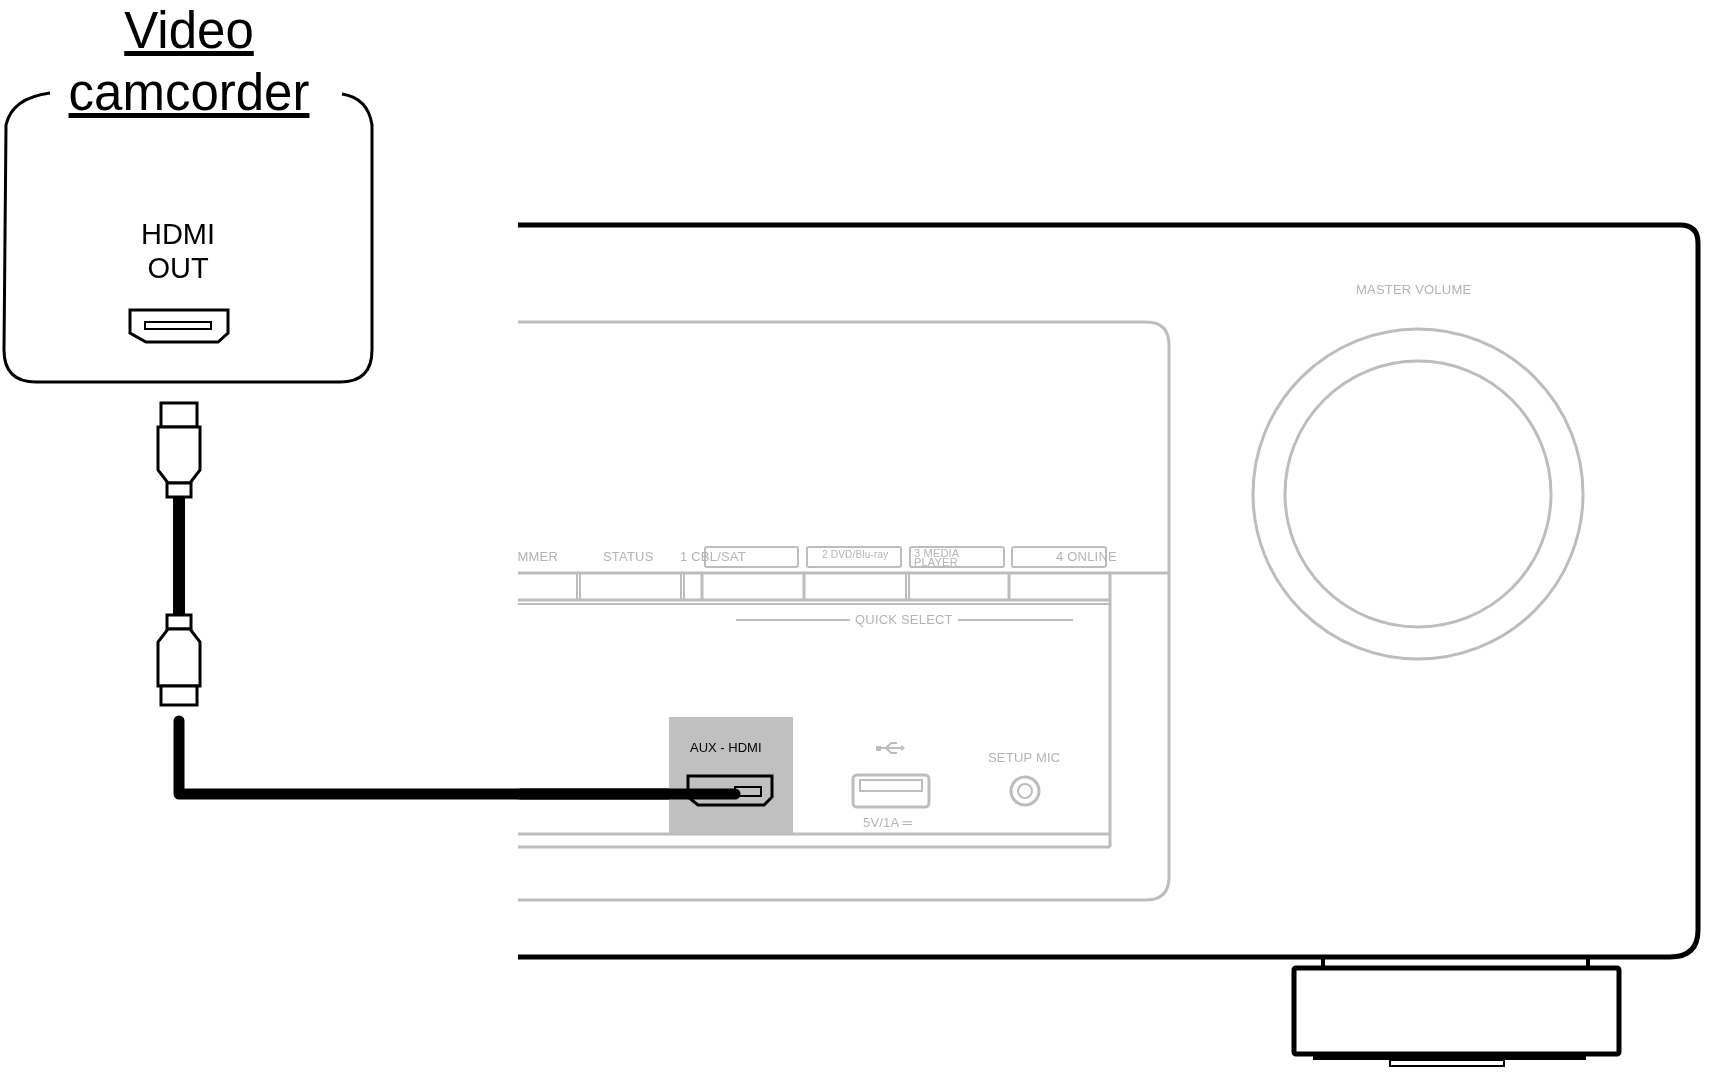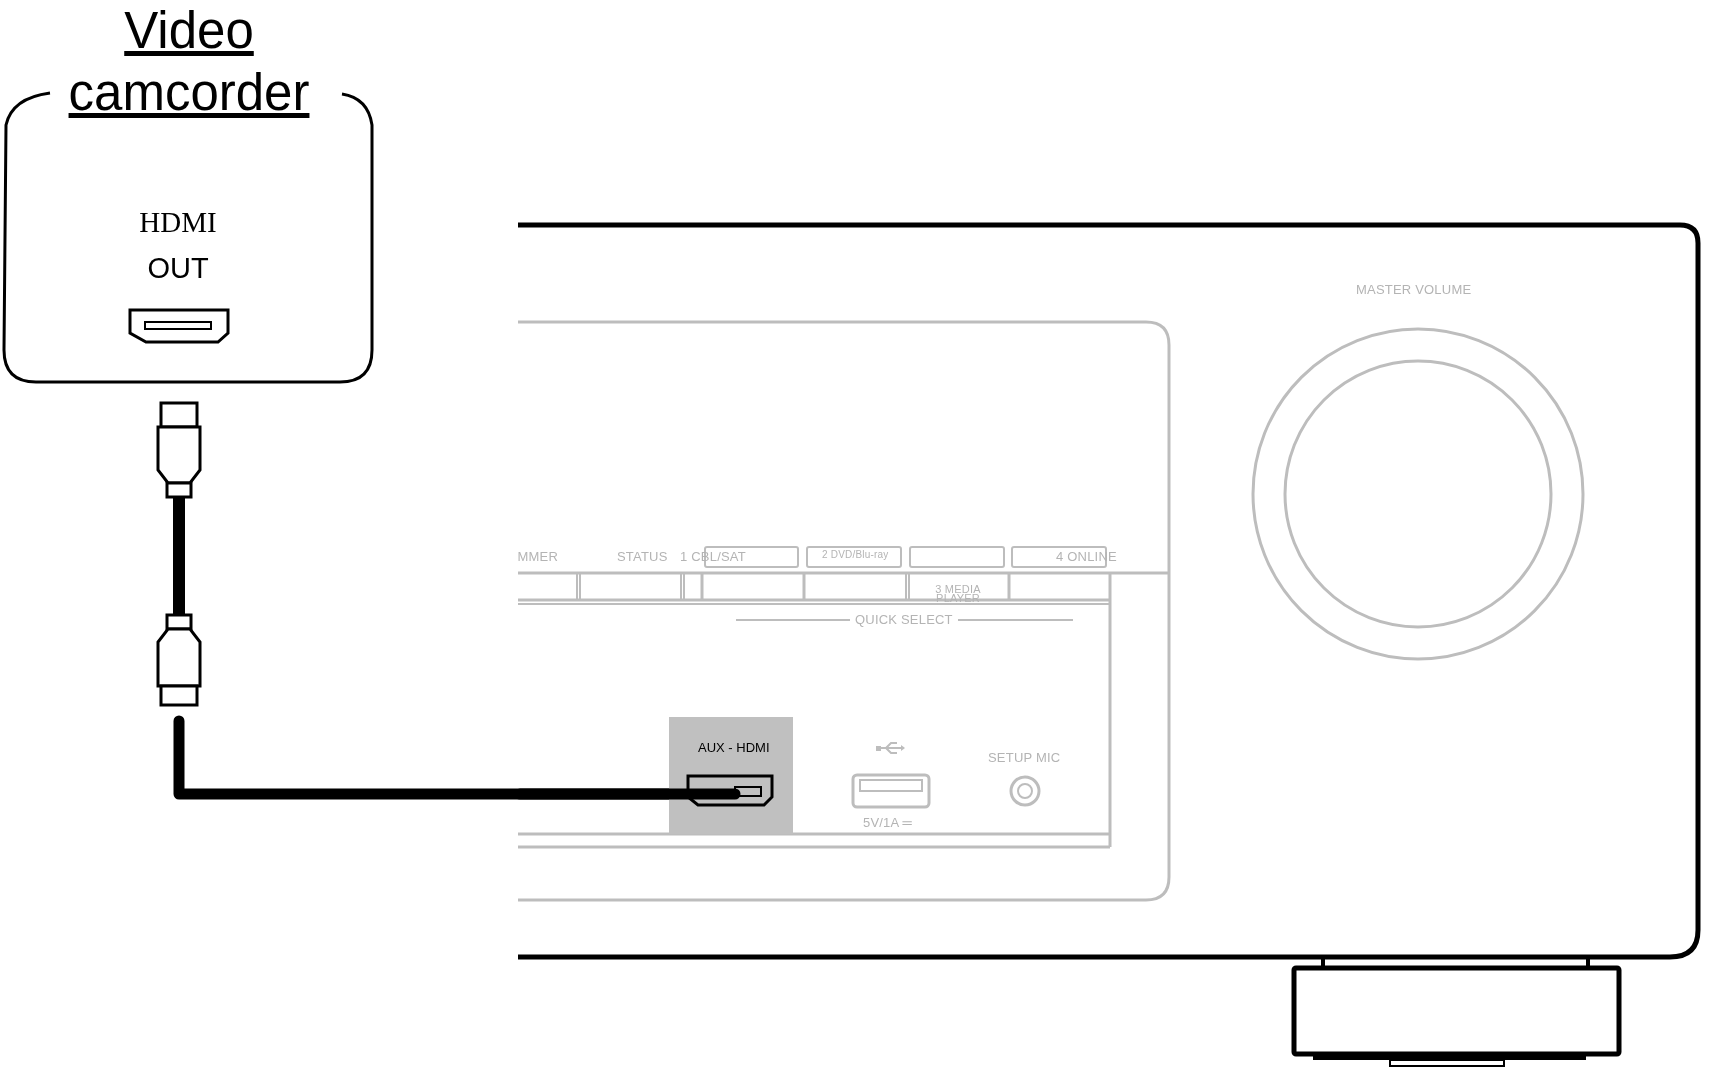--- a/index.html
+++ b/index.html
@@ -2,21 +2,21 @@
 <html><head>
 <meta charset="utf-8">
 <style>
   html, body { margin: 0; padding: 0; background: #ffffff; }
   body { width: 1711px; height: 1090px; position: relative; overflow: hidden; font-family: "Liberation Sans", sans-serif; }
   svg { position: absolute; left: 0; top: 0; }
   .lbl { position: absolute; white-space: nowrap; font-family: "Liberation Sans", sans-serif; }
   .title { font-size: 51px; color: #000; text-align: center; width: 360px; left: 9px; line-height: 58px; text-decoration: underline; }
   .port-lbl { font-size: 29px; color: #000; text-align: center; width: 200px; left: 78px; }
   .gray { color: #b4b4b4; font-size: 13px; letter-spacing: 0.2px; }
-  .aux-lbl { color: #000; font-size: 13px; margin-left: 8px; }
+  .aux-lbl { color: #000; font-size: 13px; }
 </style>
 </head>
 <body>
 
 <svg width="1711" height="1090" viewBox="0 0 1711 1090">
 
   <g>
     <path d="M 50 93 Q 12 98 6 125 L 4 350 Q 4 382 36 382 L 340 382 Q 372 382 372 350 L 372 125 Q 368 98 342 94" fill="none" stroke="#000" stroke-width="3"></path>
   </g>
 
@@ -108,29 +108,29 @@
     <line x1="1323" y1="957" x2="1323" y2="968" stroke="#000" stroke-width="4"></line>
     <line x1="1588" y1="957" x2="1588" y2="968" stroke="#000" stroke-width="4"></line>
     <rect x="1294" y="968" width="325" height="86" rx="2" fill="#fff" stroke="#000" stroke-width="5"></rect>
     <rect x="1313" y="1054" width="273" height="6" fill="#000"></rect>
     <rect x="1390" y="1060" width="114" height="6" fill="#fff" stroke="#000" stroke-width="2"></rect>
   </g>
 </svg>
 
 <div class="lbl title" style="top:2px;">Video</div>
 <div class="lbl title" style="top:64px;">camcorder</div>
-<div class="lbl port-lbl" style="top:206px;font-family:Liberation Serif, serif;">HDMI</div>
+<div class="lbl port-lbl" style="top:218px;">HDMI</div>
 <div class="lbl port-lbl" style="top:252px;">OUT</div>
 
 <div class="lbl gray" style="left:1356px; top:282px;">MASTER VOLUME</div>
 
 <div class="lbl gray" style="left:518px; top:549px; width:40px; overflow:hidden; direction:rtl;">IMMER</div>
-<div class="lbl gray" style="left:603px; top:549px;margin-left:14px;">STATUS</div>
+<div class="lbl gray" style="left:603px; top:549px;">STATUS</div>
 <div class="lbl gray" style="left:680px; top:549px;">1 CBL/SAT</div>
 <div class="lbl gray" style="left:822px; top:549px; font-size:10px;">2 DVD/Blu-ray</div>
-<div class="lbl gray" style="left:914px; top:549px; font-size:11px; width:88px; white-space:normal; line-height:9px; text-align:center;margin-top:36px;">3 MEDIA PLAYER</div>
+<div class="lbl gray" style="left:914px; top:549px; font-size:11px; width:88px; white-space:normal; line-height:9px; text-align:left;">3 MEDIA PLAYER</div>
 <div class="lbl gray" style="left:1017px; top:549px;margin-left:39px;">4 ONLINE</div>
 
 <div class="lbl gray" style="left:855px; top:612px;">QUICK SELECT</div>
 
 <div class="lbl aux-lbl" style="left:690px; top:740px;">AUX - HDMI</div>
 <div class="lbl gray" style="left:863px; top:815px;">5V/1A ═</div>
 <div class="lbl gray" style="left:988px; top:740px;margin-top:10px;">SETUP MIC</div>
 
 </body></html>

